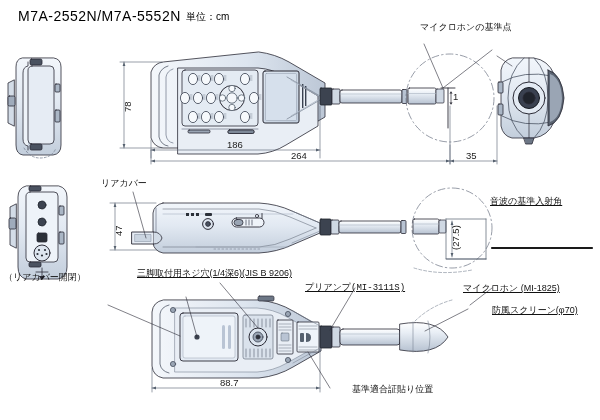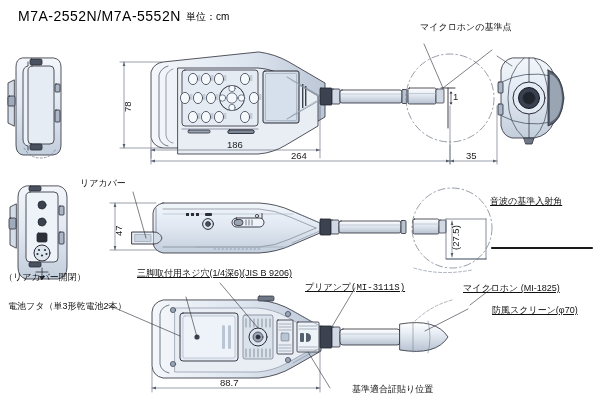--- a/index.html
+++ b/index.html
@@ -480,23 +480,22 @@
 
         <path d="M330 388 L308 352"></path>
 
         <path d="M186 297 L197 337"></path>
       </g>
 
     </g>
   </svg>
 
   <div class="lbl" style="left:420px; top:22px;">マイクロホンの基準点</div>
-  <div class="lbl" style="left:80px; top:178px;">リアカバー</div>
+  <div class="lbl" style="left:101px; top:178px;">リアカバー</div>
   <div class="lbl" style="left:4px; top:272px;">（リアカバー開閉）</div>
-  <div class="lbl" style="left:8px; top:301px;">電池フタ（単3形乾電池2本）</div>
   <div class="lbl ul" style="left:137px; top:268px;">三脚取付用ネジ穴(1/4深6)(JIS B 9206)</div>
   <div class="lbl ul" style="left:305px; top:283px;font-family:Liberation Mono, monospace;">プリアンプ(MI-3111S)</div>
   <div class="lbl ul" style="left:463px; top:283px;">マイクロホン (MI-1825)</div>
   <div class="lbl ul" style="left:492px; top:305px;">防風スクリーン(φ70)</div>
   <div class="lbl ul" style="left:490px; top:196px;">音波の基準入射角</div>
   <div class="lbl" style="left:352px; top:384px;">基準適合証貼り位置</div>
 
   <div class="dim vert" style="left:122px; top:112px;">78</div>
   <div class="dim" style="left:227px; top:139px;">186</div>
   <div class="dim" style="left:291px; top:150px;">264</div>

